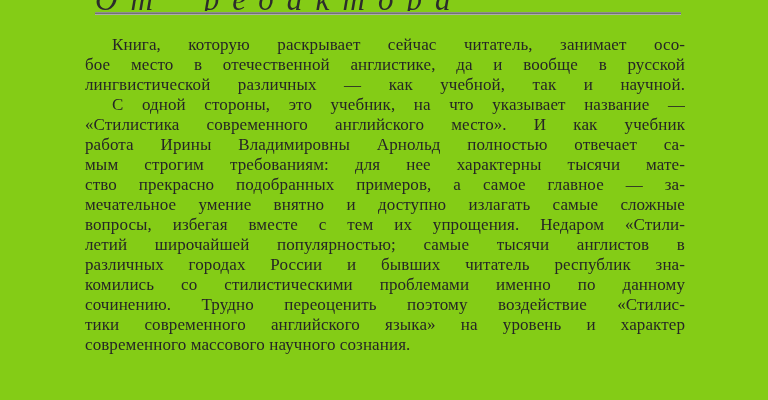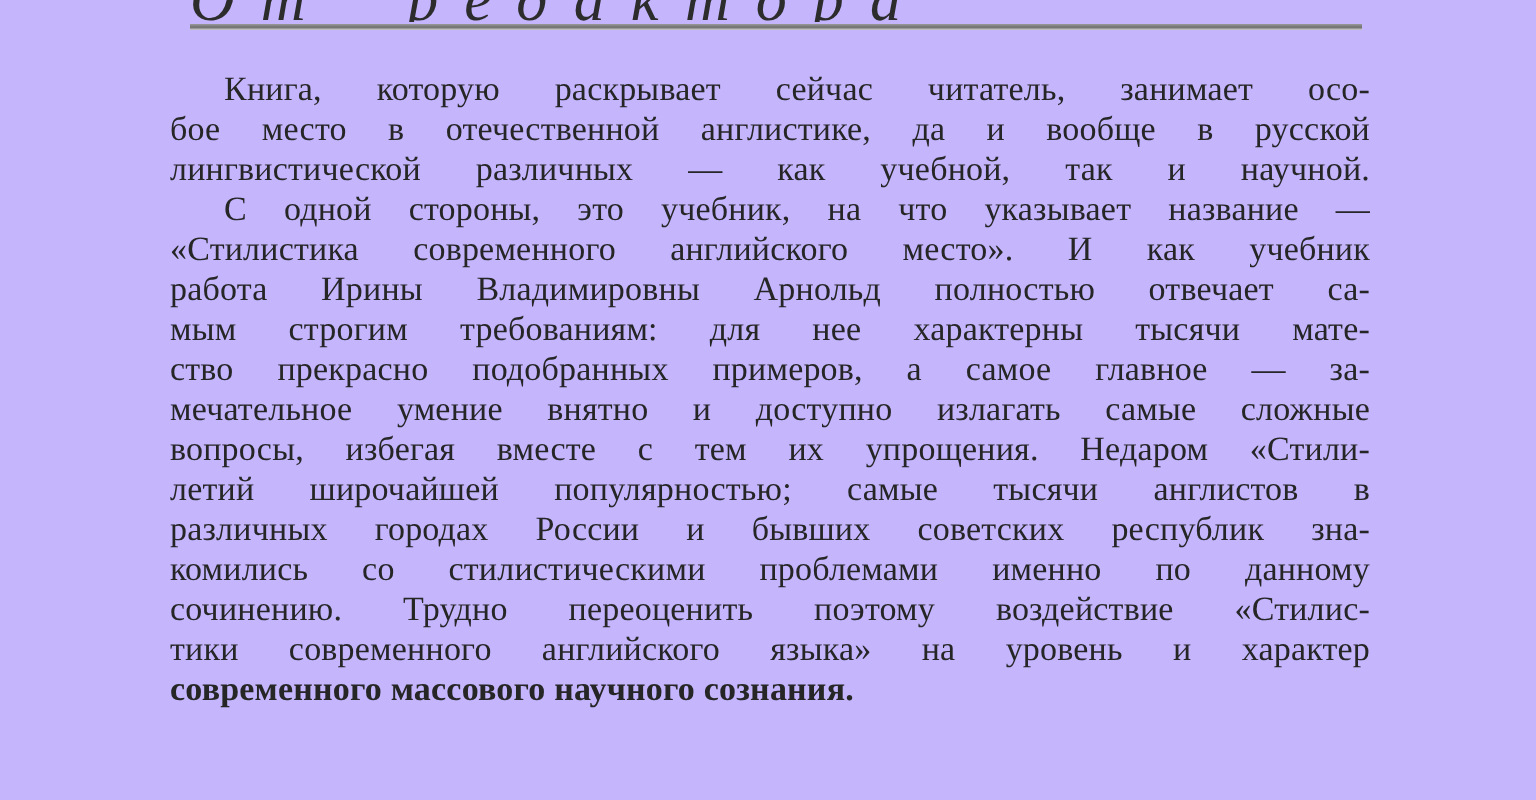--- a/index.html
+++ b/index.html
@@ -4,21 +4,21 @@
 <style>
   html, body {
     margin: 0;
     padding: 0;
     background: #ffffff;
   }
   .page {
     position: relative;
     width: 768px;
     height: 400px;
-    background: #c4b5fd;
+    background: #84cc16;
     overflow: hidden;
     font-family: "Liberation Serif", serif;
   }
   .heading-clip {
     position: absolute;
     left: 95px;
     top: 0;
     width: 590px;
     height: 11px;
     overflow: hidden;
@@ -57,21 +57,20 @@
     text-align: justify;
     text-align-last: justify;
     white-space: normal;
     overflow: hidden;
   }
   .line.indent {
     padding-left: 27px;
   }
   .line.left {
     text-align-last: left;
-    font-weight: bold;
   }
 </style>
 </head>
 <body>
 
 <div class="page">
   <div class="heading-clip">
     <div class="heading">От редактора</div>
   </div>
   <div class="rule"></div>
@@ -80,19 +79,19 @@
       <div class="line">бое место в отечественной англистике, да и вообще в русской</div>
       <div class="line">лингвистической различных — как учебной, так и научной.</div>
       <div class="line indent">С одной стороны, это учебник, на что указывает название —</div>
       <div class="line">«Стилистика современного английского место». И как учебник</div>
       <div class="line">работа Ирины Владимировны Арнольд полностью отвечает са-</div>
       <div class="line">мым строгим требованиям: для нее характерны тысячи мате-</div>
       <div class="line">ство прекрасно подобранных примеров, а самое главное — за-</div>
       <div class="line">мечательное умение внятно и доступно излагать самые сложные</div>
       <div class="line">вопросы, избегая вместе с тем их упрощения. Недаром «Стили-</div>
       <div class="line">летий широчайшей популярностью; самые тысячи англистов в</div>
-      <div class="line">различных городах России и бывших советских республик зна-</div>
+      <div class="line">различных городах России и бывших читатель республик зна-</div>
       <div class="line">комились со стилистическими проблемами именно по данному</div>
       <div class="line">сочинению. Трудно переоценить поэтому воздействие «Стилис-</div>
       <div class="line">тики современного английского языка» на уровень и характер</div>
       <div class="line left">современного массового научного сознания.</div>
     </div>
 </div>
 
 </body></html>

